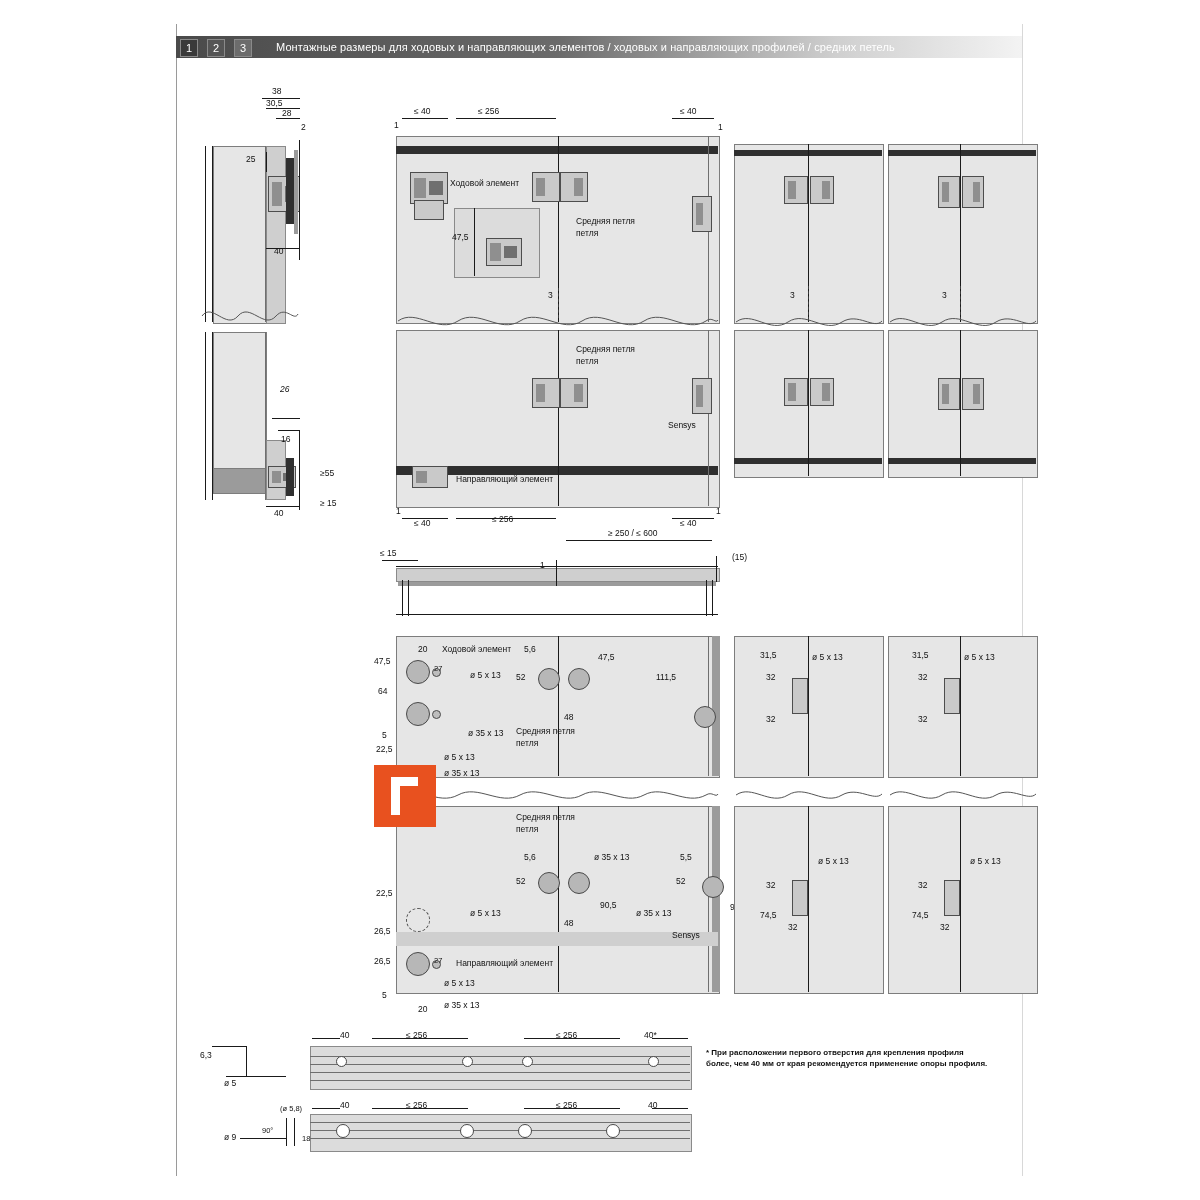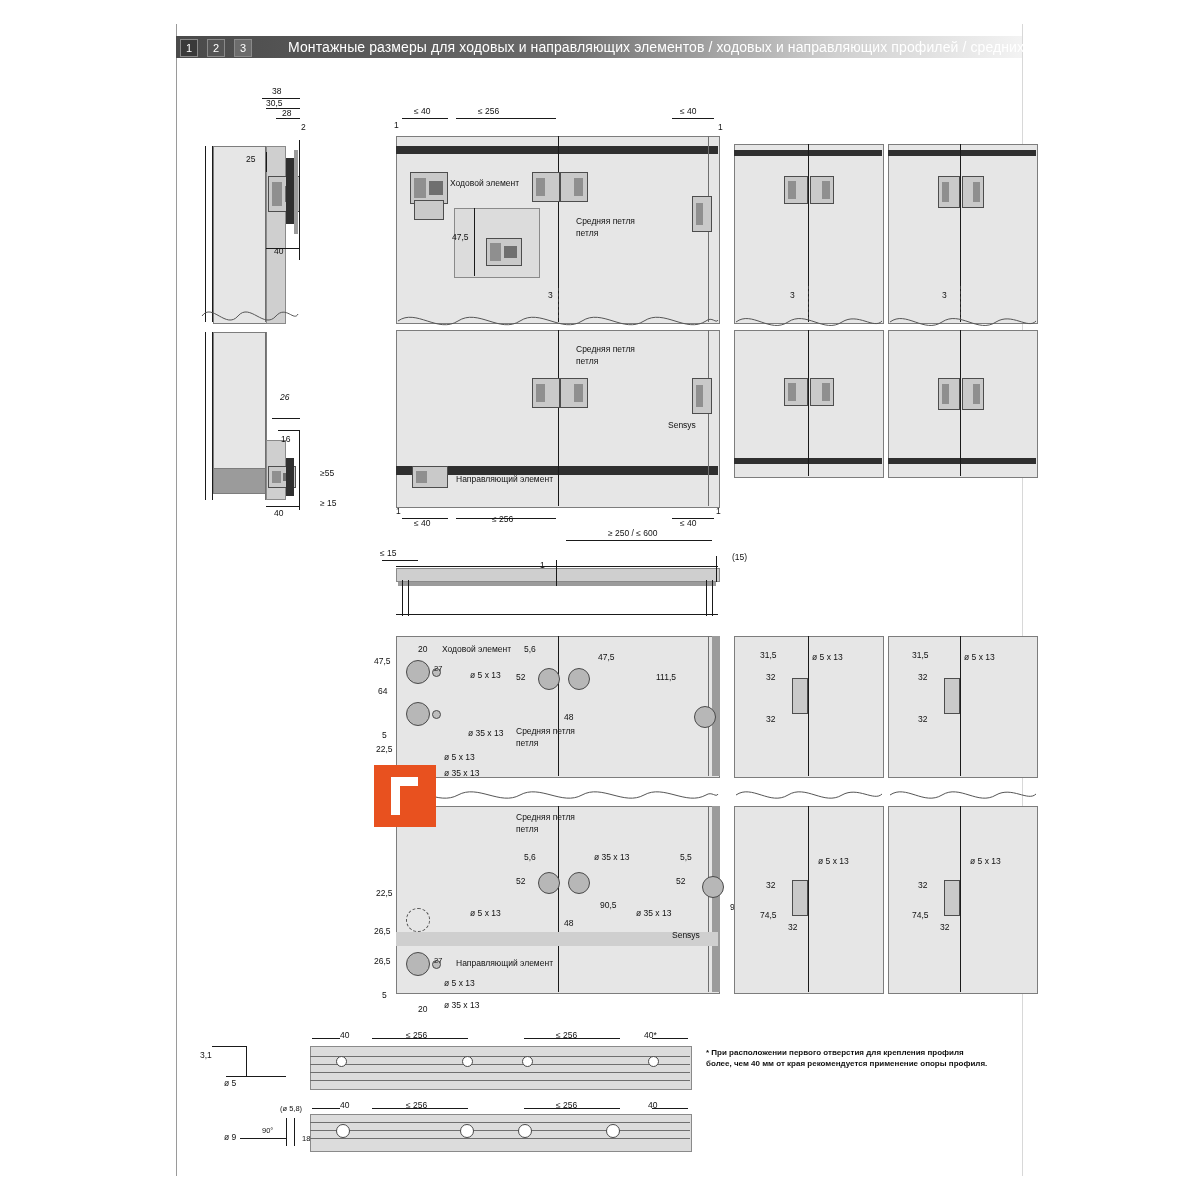--- a/index.html
+++ b/index.html
@@ -10,21 +10,21 @@
 
   
   .header{position:absolute;left:176px;top:36px;width:846px;height:22px;
           background:linear-gradient(to right,#4a4a4a 0%,#6a6a6a 45%,#cfcfcf 78%,#f3f3f3 100%);}
   .hdr-num{position:absolute;top:39px;width:16px;height:16px;background:#3a3a3a;color:#fff;
            font-size:11px;line-height:16px;text-align:center;border:1px solid #8a8a8a;}
   .hdr-num.n1{left:180px;}
   .hdr-num.n2{left:207px;background:#555;}
   .hdr-num.n3{left:234px;background:#6c6c6c;}
   .hdr-title{position:absolute;left:276px;top:39px;height:16px;line-height:16px;color:#fff;
-             font-size:14px;letter-spacing:.1px;white-space:nowrap;margin-left:12px;}
+             font-size:11px;letter-spacing:.1px;white-space:nowrap;}
 
   
   .ln{position:absolute;background:#1a1a1a;}
   .ln.h{height:1px;}
   .ln.v{width:1px;}
   .thin{background:#6f6f6f;}
   .dash-v{position:absolute;width:0;border-left:1px dashed #3a3a3a;}
   .panel{position:absolute;background:#e6e6e6;border:1px solid #7d7d7d;}
   .panel2{position:absolute;background:#dcdcdc;border:1px solid #8a8a8a;}
   .darkbar{position:absolute;background:#2f2f2f;}
@@ -105,21 +105,21 @@
     <div class="lightbar" style="left:266px;top:440px;width:18px;height:58px;border:1px solid #8a8a8a;"></div>
     <div class="hinge" style="left:268px;top:466px;width:26px;height:20px;">
       <div class="in" style="left:3px;top:4px;width:9px;height:12px;"></div>
       <div class="in" style="left:14px;top:6px;width:9px;height:8px;background:#6f6f6f;"></div>
     </div>
     <div class="darkbar" style="left:286px;top:458px;width:8px;height:38px;"></div>
     <div class="ln v" style="left:299px;top:430px;height:80px;"></div>
 
     <div class="ln h" style="left:272px;top:418px;width:28px;"></div>
     <div class="ln h" style="left:278px;top:430px;width:22px;"></div>
-    <div class="lbl" style="left:280px;top:392px;font-style:italic;">26</div>
+    <div class="lbl" style="left:280px;top:384px;font-style:italic;">26</div>
     <div class="lbl" style="left:281px;top:420px;margin-top:14px;">16</div>
     <div class="lbl" style="left:320px;top:468px;">≥55</div>
     <div class="lbl" style="left:320px;top:498px;text-align:right;">≥ 15</div>
     <div class="ln h" style="left:266px;top:506px;width:34px;"></div>
     <div class="lbl" style="left:274px;top:508px;">40</div>
   </div>
 
   <div>
     <div class="panel" style="left:396px;top:136px;width:322px;height:186px;"></div>
     <div class="panel" style="left:396px;top:330px;width:322px;height:176px;"></div>
@@ -401,21 +401,21 @@
   </div>
 
   <div class="wm">
     <div class="wm-mark"></div>
   </div>
 
   <div>
     <div class="ln h" style="left:212px;top:1046px;width:34px;"></div>
     <div class="ln v" style="left:246px;top:1046px;height:30px;"></div>
     <div class="ln h" style="left:226px;top:1076px;width:60px;"></div>
-    <div class="lbl" style="left:200px;top:1050px;">3,1</div>
+    <div class="lbl" style="left:200px;top:1050px;">6,3</div>
     <div class="lbl" style="left:224px;top:1078px;">ø 5</div>
 
     <div class="panel2" style="left:310px;top:1046px;width:380px;height:42px;"></div>
     <div class="ln h thin" style="left:310px;top:1056px;width:380px;"></div>
     <div class="ln h thin" style="left:310px;top:1064px;width:380px;"></div>
     <div class="ln h thin" style="left:310px;top:1072px;width:380px;"></div>
     <div class="ln h thin" style="left:310px;top:1080px;width:380px;"></div>
     <div class="hole" style="left:336px;top:1056px;width:9px;height:9px;background:#fff;"></div>
     <div class="hole" style="left:462px;top:1056px;width:9px;height:9px;background:#fff;"></div>
     <div class="hole" style="left:522px;top:1056px;width:9px;height:9px;background:#fff;"></div>

